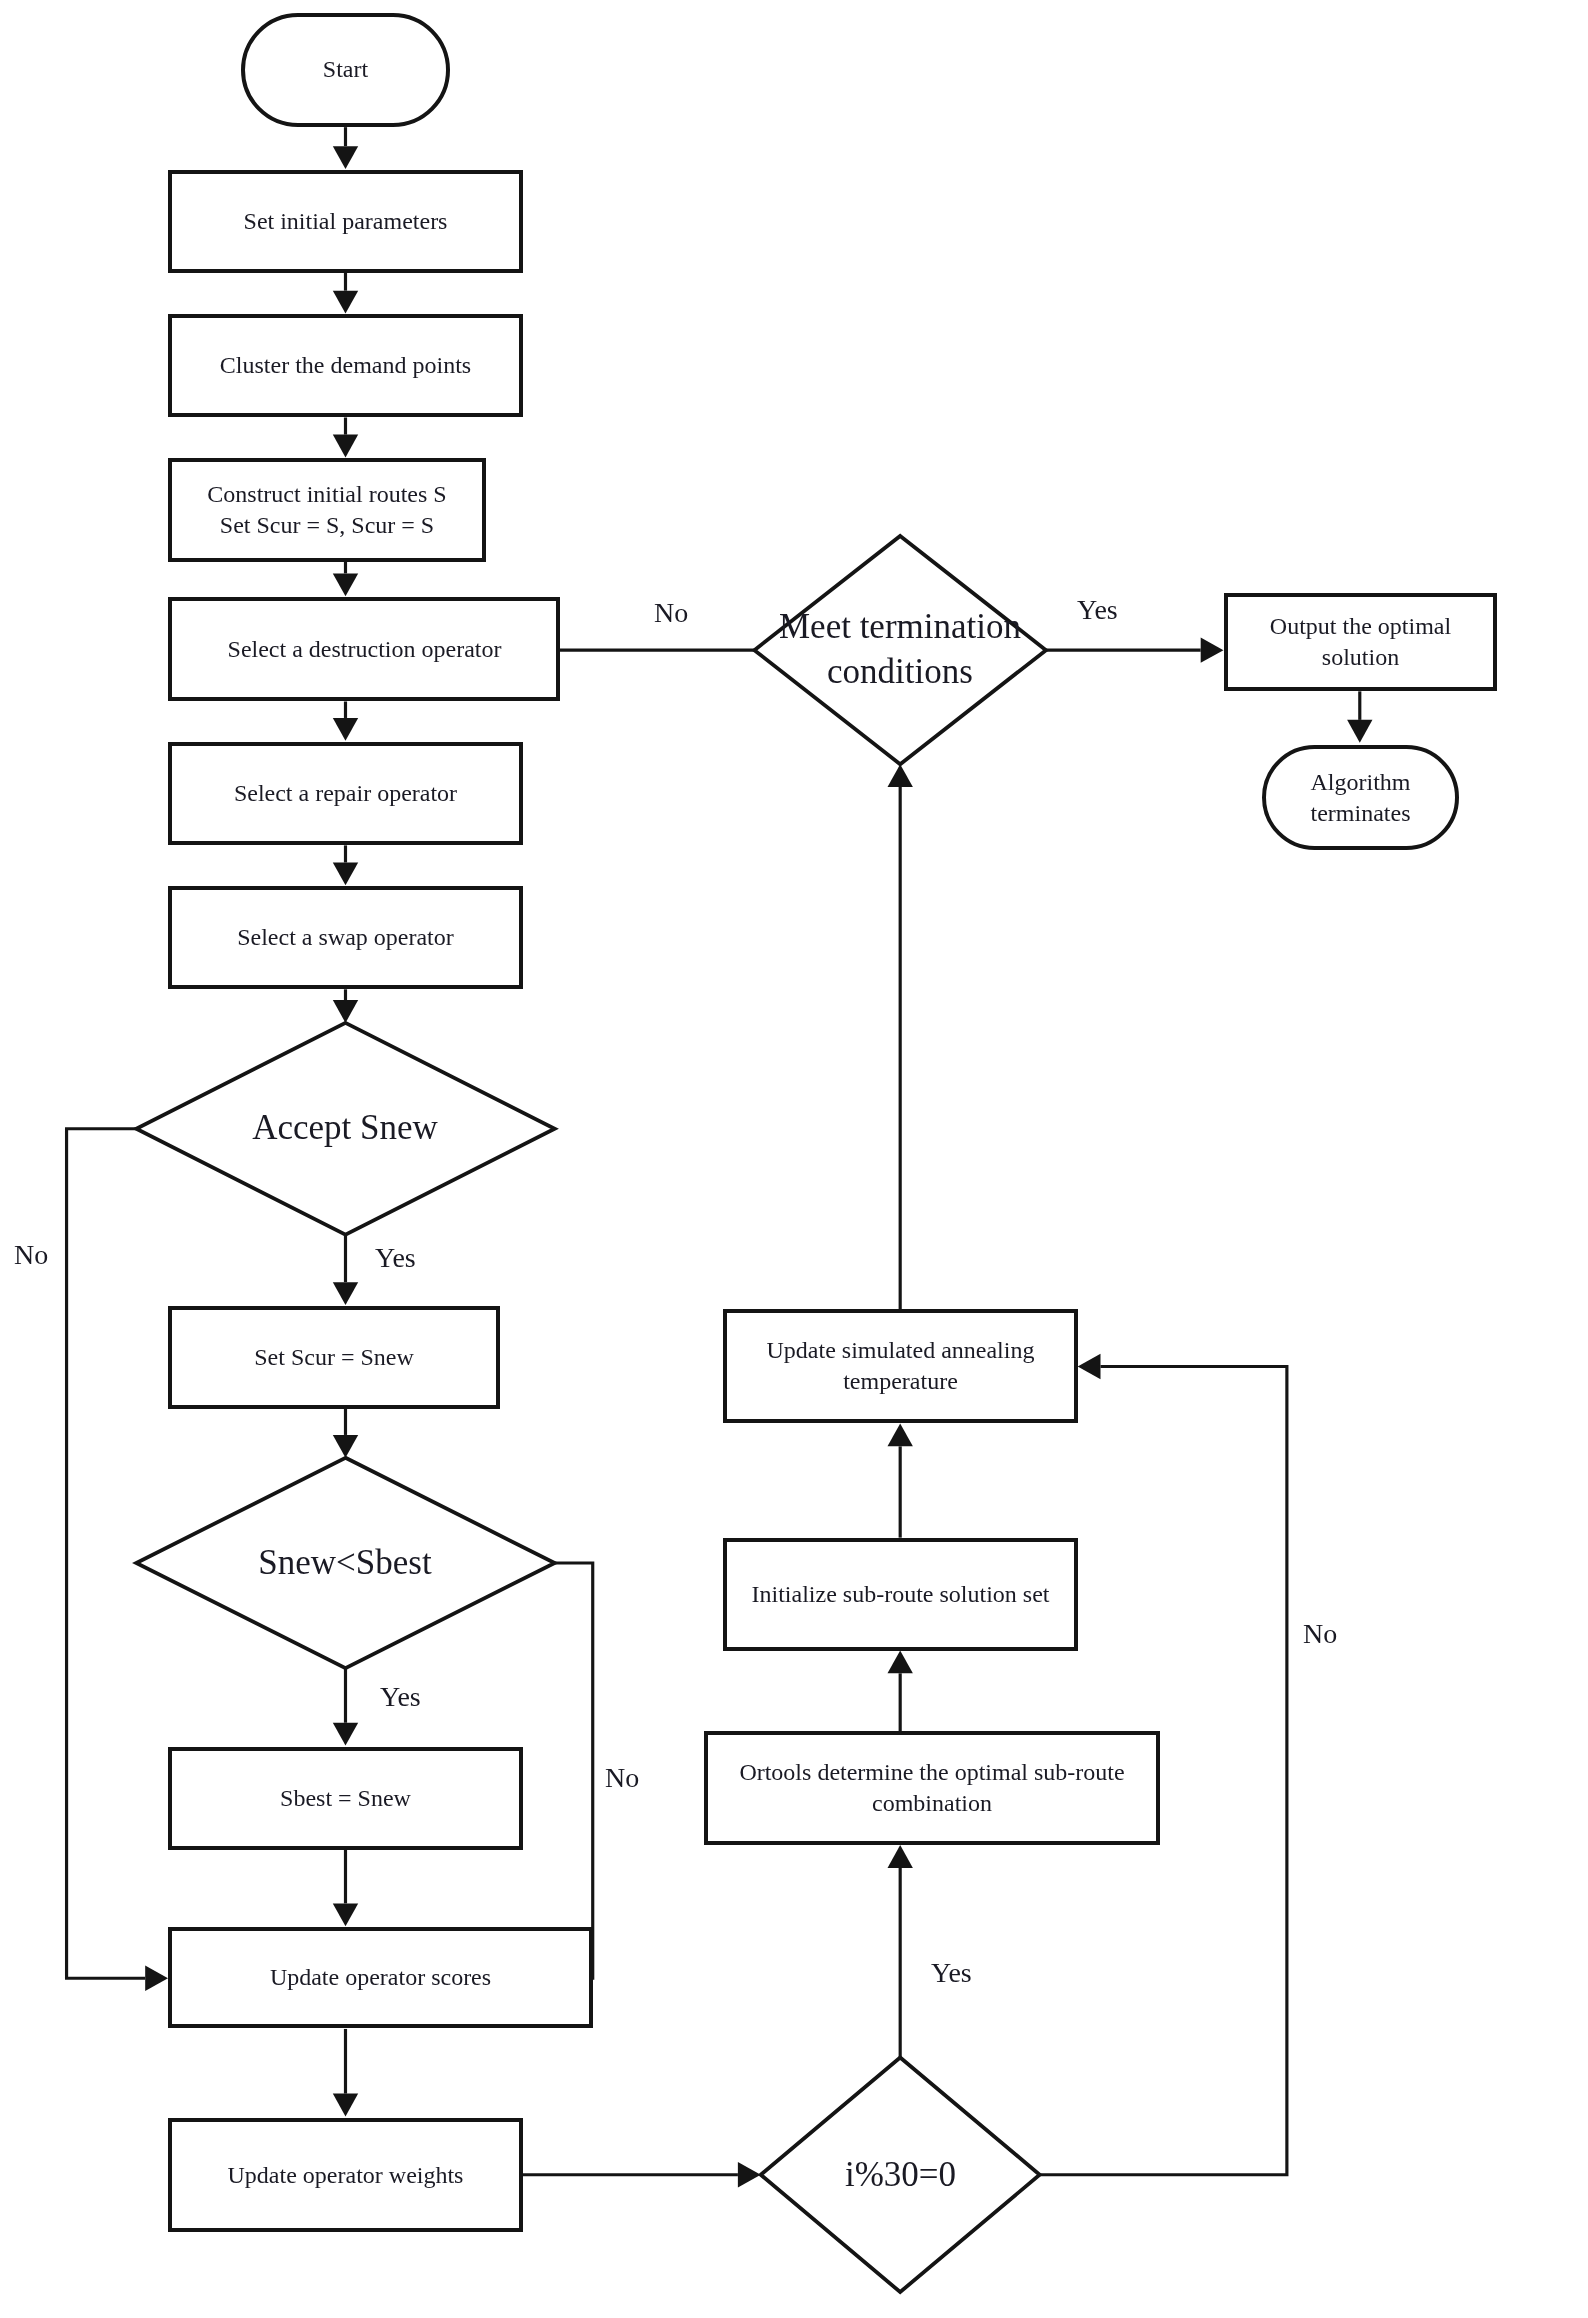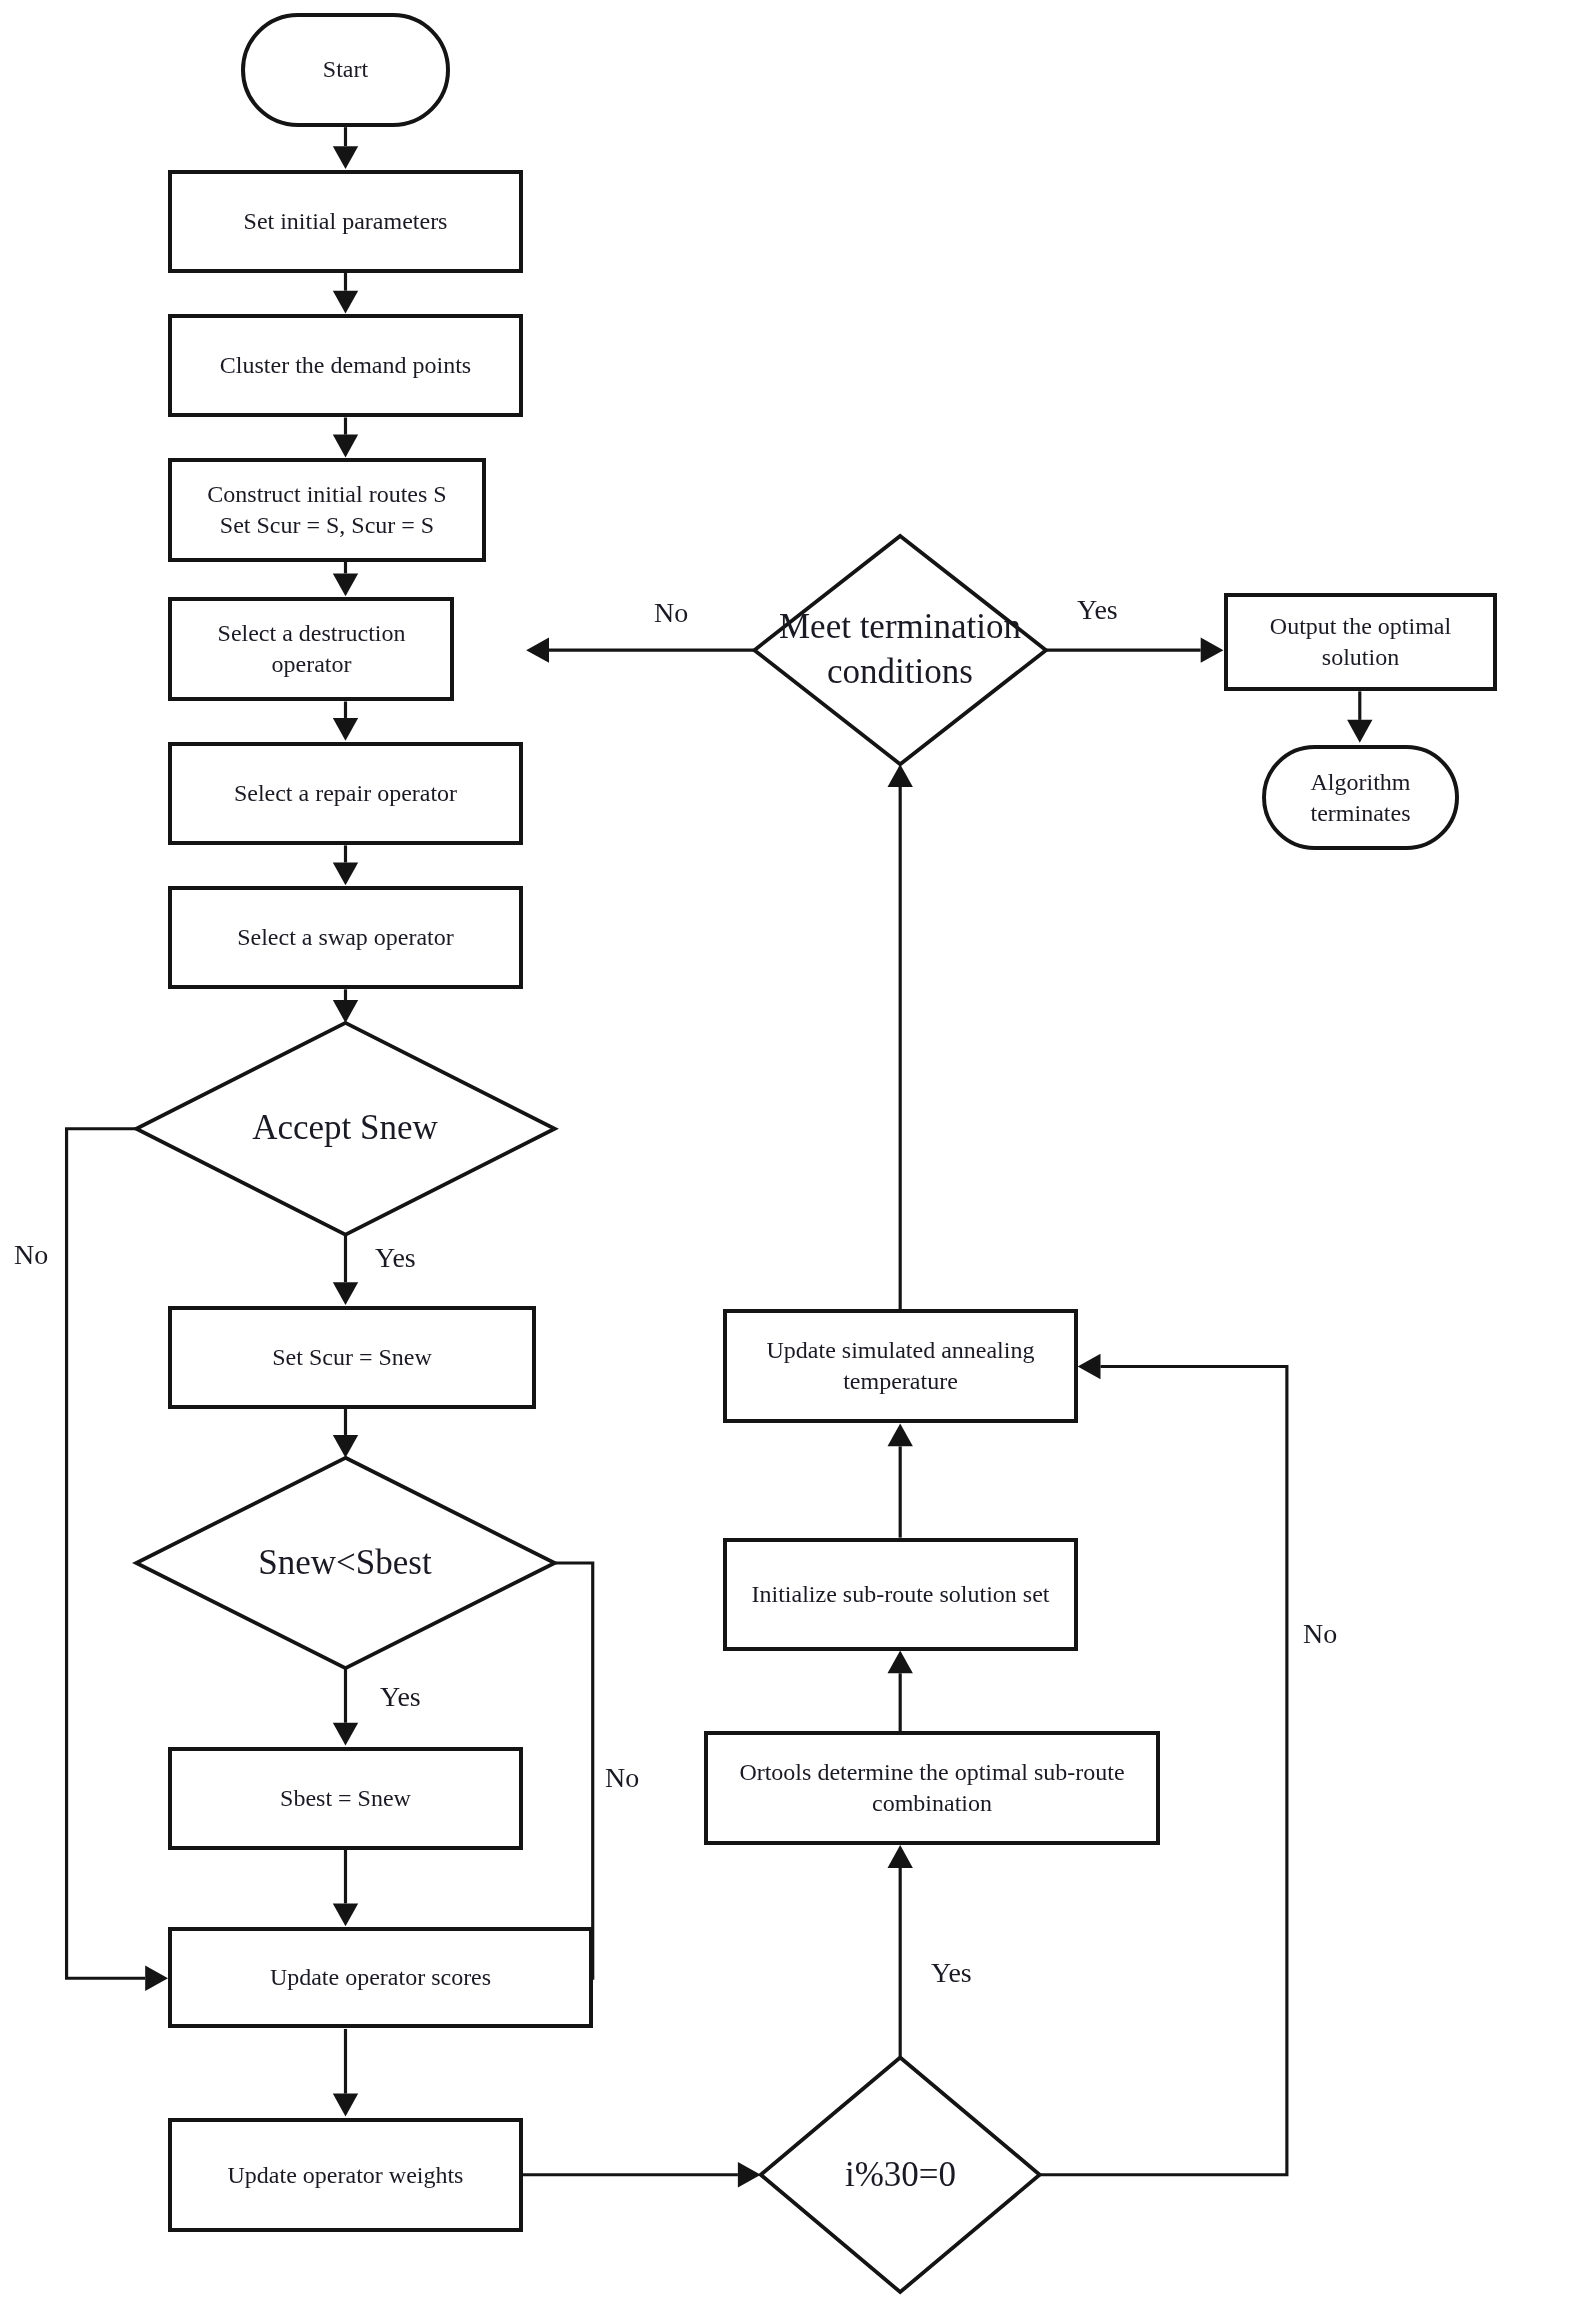--- a/index.html
+++ b/index.html
@@ -163,37 +163,37 @@
 
   <div class="node" style="left:168px;top:314px;width:355px;height:103px;">
     <span>Cluster the demand points</span>
   </div>
 
   <div class="node" style="left:168px;top:458px;width:318px;height:104px;">
     <span>Construct initial routes S</span>
     <span>Set Scur = S, Scur = S</span>
   </div>
 
-  <div class="node" style="left:168px;top:597px;width:286px;height:104px;padding-left:16px;">
+  <div class="node" style="left:168px;top:597px;width:392px;height:104px;padding-left:16px;">
     <span>Select a destruction operator</span>
   </div>
 
   <div class="node" style="left:168px;top:742px;width:355px;height:103px;">
     <span>Select a repair operator</span>
   </div>
 
   <div class="node" style="left:168px;top:886px;width:355px;height:103px;">
     <span>Select a swap operator</span>
   </div>
 
   <div class="diamond-label" style="left:136px;top:1073px;width:418px;height:110px;">
     <span>Accept Snew</span>
   </div>
 
-  <div class="node" style="left:168px;top:1306px;width:368px;height:103px;">
+  <div class="node" style="left:168px;top:1306px;width:332px;height:103px;">
     <span>Set Scur = Snew</span>
   </div>
 
   <div class="diamond-label" style="left:136px;top:1508px;width:418px;height:110px;">
     <span>Snew&lt;Sbest</span>
   </div>
 
   <div class="node" style="left:168px;top:1747px;width:355px;height:103px;">
     <span>Sbest = Snew</span>
   </div>

